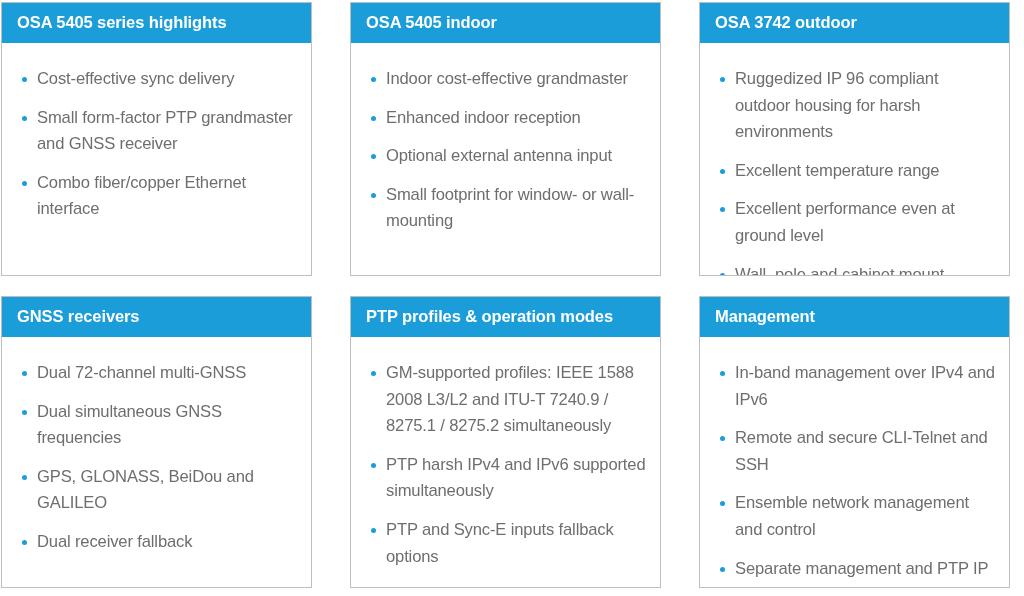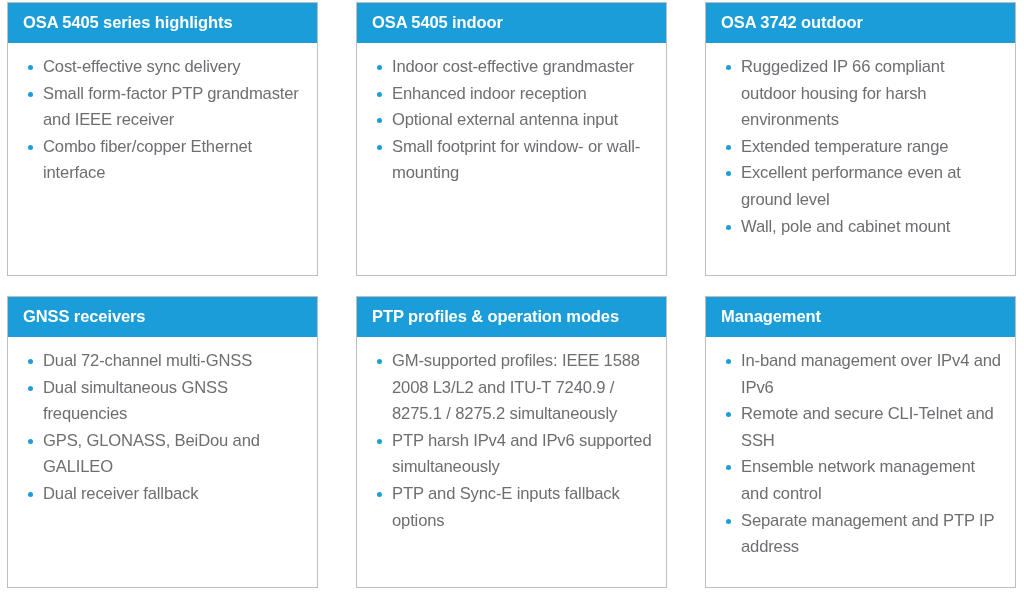--- a/index.html
+++ b/index.html
@@ -17,21 +17,21 @@
 
   #board {
     position: relative;
     width: 1024px;
     height: 596px;
     box-sizing: border-box;
   }
 
   .grid {
     position: absolute;
-    left: 7px;
+    left: 1px;
     top: 2px;
     width: 1011px;
     height: 587px;
     display: grid;
     grid-template-columns: 311px 311px 311px;
     grid-template-rows: 274px 292px;
     column-gap: 38px;
     row-gap: 20px;
   }
 
@@ -84,39 +84,40 @@
     left: 9px;
     top: 11px;
     width: 5px;
     height: 5px;
     border-radius: 50%;
     background: #1a9dd9;
   }
 
   .li-text {
     display: block;
+    margin-top: 12px;
   }
 </style>
 </head>
 <body>
 
 <div id="board">
   <div class="grid">
 
     <div class="card">
       <div class="card-header">OSA 5405 series highlights</div>
       <div class="card-body">
         <ul class="bullets">
           <li>
               <span class="dot"></span>
               <span class="li-text">Cost-effective sync delivery</span>
             </li>
           <li>
               <span class="dot"></span>
-              <span class="li-text">Small form-factor PTP grandmaster and IEEE receiver</span>
+              <span class="li-text">Small form-factor PTP grandmaster and GNSS receiver</span>
             </li>
           <li>
               <span class="dot"></span>
               <span class="li-text">Combo fiber/copper Ethernet interface</span>
             </li>
         </ul>
       </div>
     </div>
 
     <div class="card">
@@ -142,25 +143,25 @@
         </ul>
       </div>
     </div>
 
     <div class="card">
       <div class="card-header">OSA 3742 outdoor</div>
       <div class="card-body">
         <ul class="bullets">
           <li>
               <span class="dot"></span>
-              <span class="li-text">Ruggedized IP 66 compliant outdoor housing for harsh environments</span>
-            </li>
-          <li>
-              <span class="dot"></span>
-              <span class="li-text">Extended temperature range</span>
+              <span class="li-text">Ruggedized IP 96 compliant outdoor housing for harsh environments</span>
+            </li>
+          <li>
+              <span class="dot"></span>
+              <span class="li-text">Excellent temperature range</span>
             </li>
           <li>
               <span class="dot"></span>
               <span class="li-text">Excellent performance even at ground level</span>
             </li>
           <li>
               <span class="dot"></span>
               <span class="li-text">Wall, pole and cabinet mount</span>
             </li>
         </ul>

